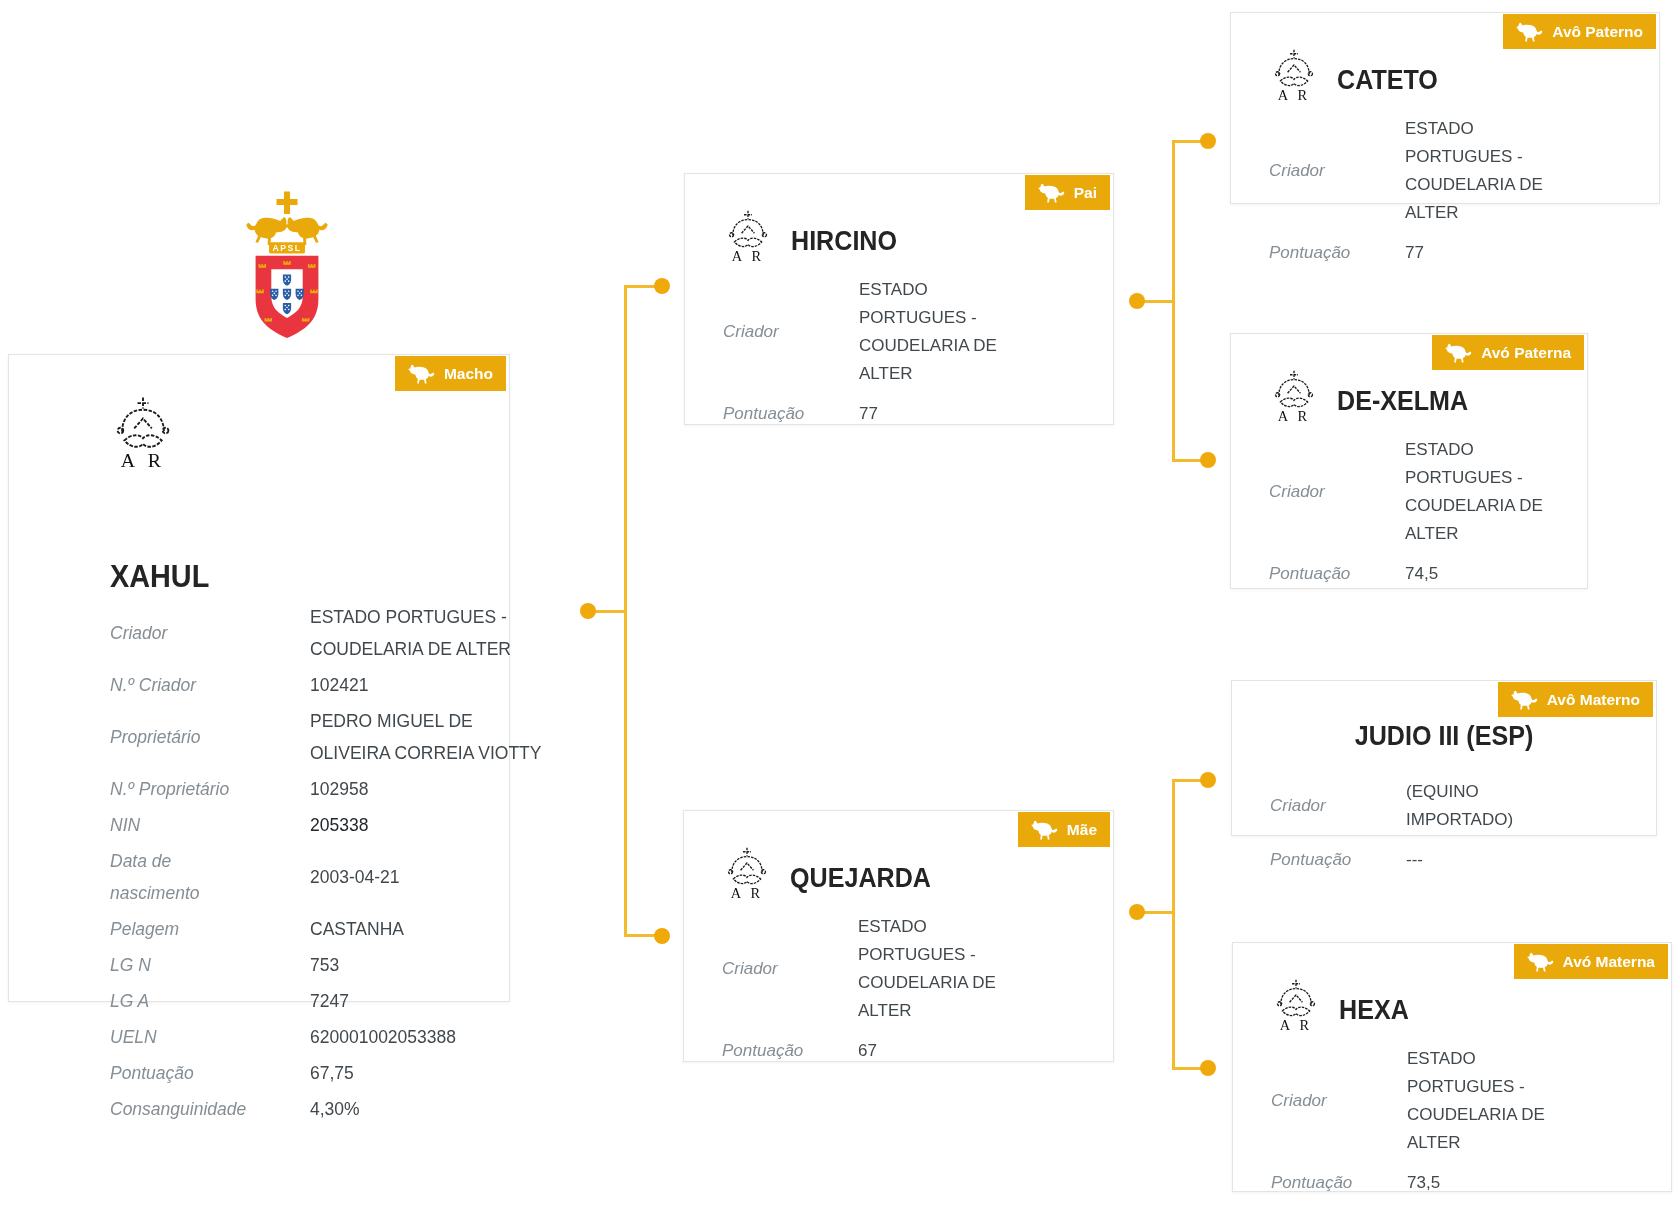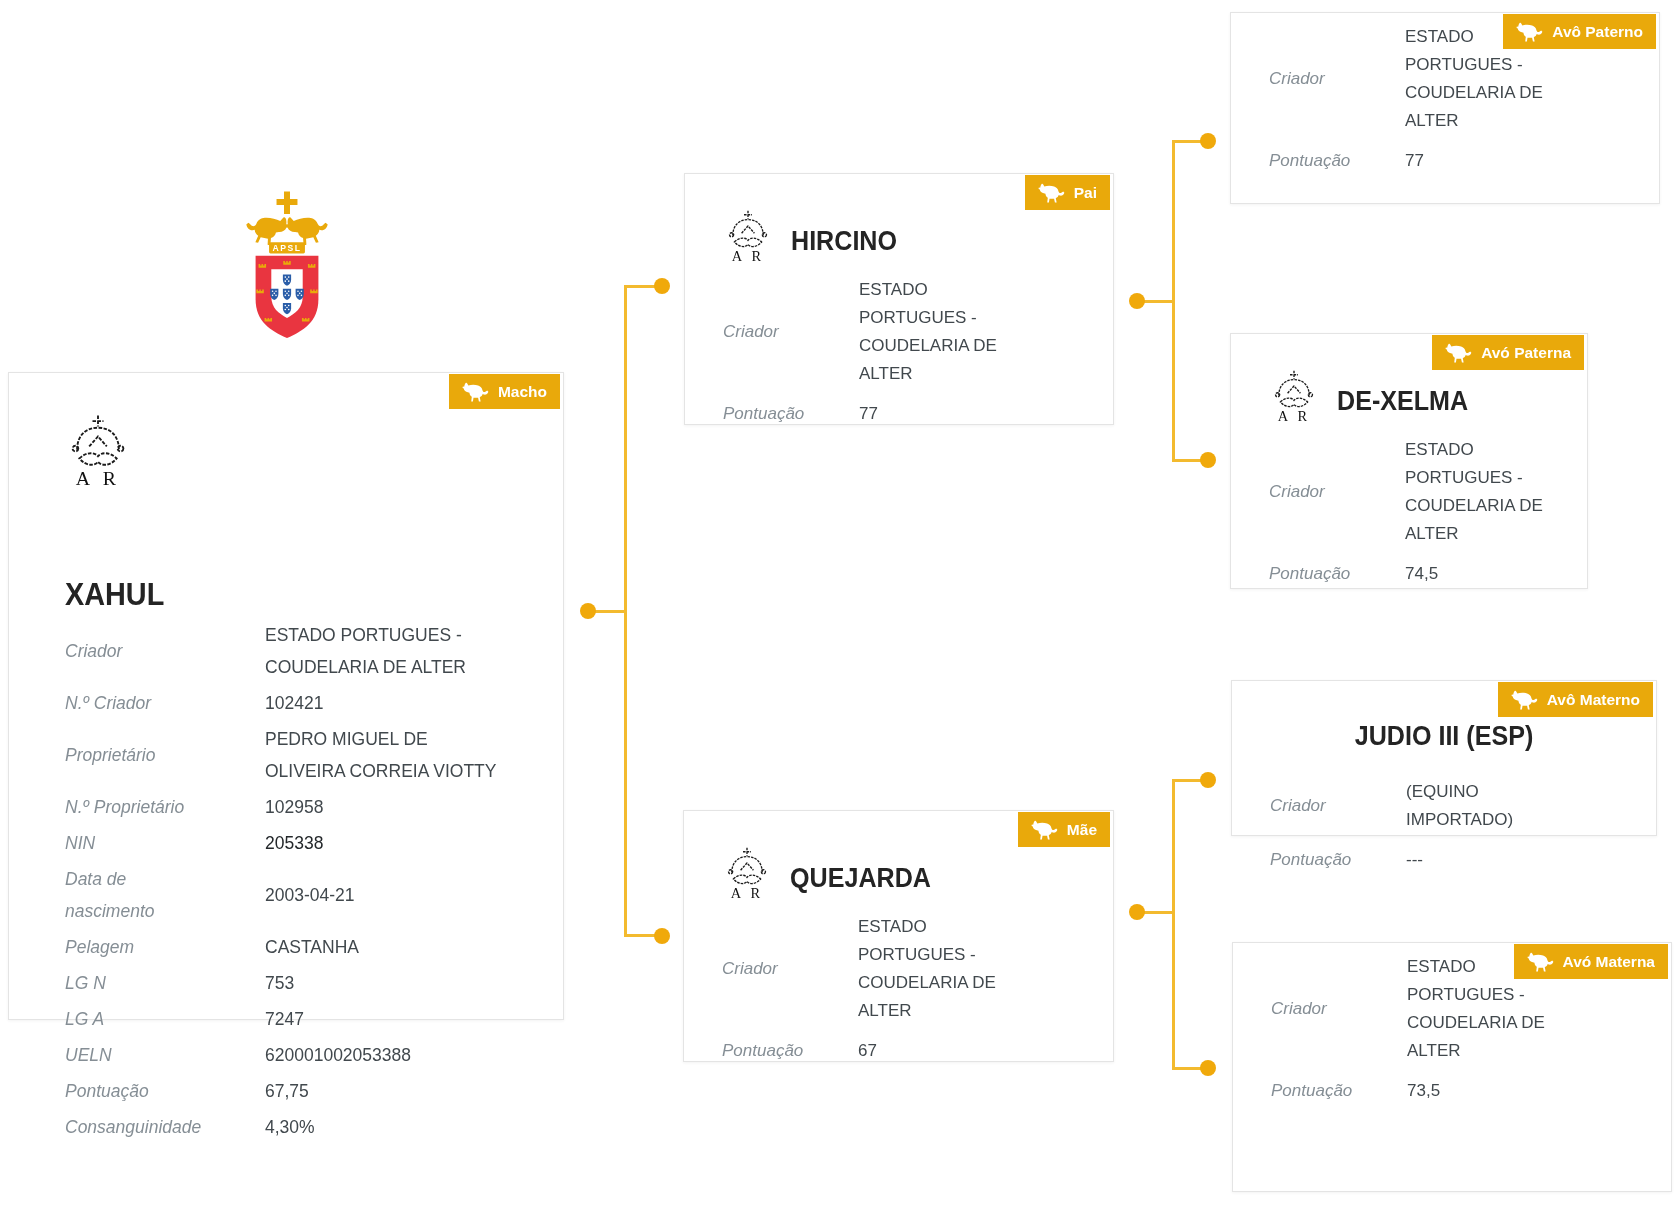--- a/index.html
+++ b/index.html
@@ -13,21 +13,21 @@
          display:flex;align-items:center;gap:9px;padding:0 13px;font-size:15.5px;font-weight:bold;}
   .badge svg{width:27px;height:20px;flex:none;}
   .head{display:flex;align-items:flex-start;}
   .title{font-weight:bold;color:#242424;white-space:nowrap;transform:scaleX(.93);transform-origin:left center;}
   .rows{display:grid;align-items:center;color:#41484d;}
   .rows .lbl{color:#858e95;}
   .rows .lbl span{display:inline-block;font-style:italic;}
   .rows .val.bold{font-weight:normal;color:#23272a;}
 
   
-  #card-main{left:8px;top:372px;width:556px;height:648px;}
+  #card-main{left:8px;top:354px;width:502px;height:648px;padding-left:45px;}
   #card-main .head{padding:38px 0 0 56px;gap:54px;flex-direction:column;}
   #card-main .brand{width:66px;height:84px;flex:none;}
   #card-main .title{font-size:31px;margin-top:28px;}
   #card-main .rows{margin-top:6px;padding-left:56px;grid-template-columns:200px 236px;
                    row-gap:4px;font-size:17.5px;line-height:32px;}
   #card-main .rows .lbl span{max-width:152px;}
 
   
   .card-sm .head{padding:36px 0 0 34px;gap:14px;}
   .card-sm .brand{width:58px;height:56px;flex:none;}
@@ -193,20 +193,26 @@
     </div>
   </div>
 
   <div class="card card-sm" id="card-gp1">
     <div class="badge">
       <svg viewBox="0 0 94 70">
           <use href="#horse" fill="#fff"></use>
         </svg>
       <span>Avô Paterno</span>
     </div>
+    <div class="head">
+      <svg class="brand" viewBox="0 0 60 70">
+          <use href="#brandmark"></use>
+        </svg>
+      <div class="title">CATETO</div>
+    </div>
     <div class="rows">
       <div class="lbl"><span>Criador</span></div>
       <div class="val">ESTADO PORTUGUES - COUDELARIA DE ALTER</div>
       <div class="lbl"><span>Pontuação</span></div>
       <div class="val">77</div>
     </div>
   </div>
 
   <div class="card card-sm" id="card-gp2">
     <div class="badge">
@@ -246,20 +252,26 @@
       <div class="val">---</div>
     </div>
   </div>
 
   <div class="card card-sm" id="card-gp4">
     <div class="badge">
       <svg viewBox="0 0 94 70">
           <use href="#horse" fill="#fff"></use>
         </svg>
       <span>Avó Materna</span>
+    </div>
+    <div class="head">
+      <svg class="brand" viewBox="0 0 60 70">
+          <use href="#brandmark"></use>
+        </svg>
+      <div class="title">HEXA</div>
     </div>
     <div class="rows">
       <div class="lbl"><span>Criador</span></div>
       <div class="val">ESTADO PORTUGUES - COUDELARIA DE ALTER</div>
       <div class="lbl"><span>Pontuação</span></div>
       <div class="val">73,5</div>
     </div>
   </div>
 
   <div>

